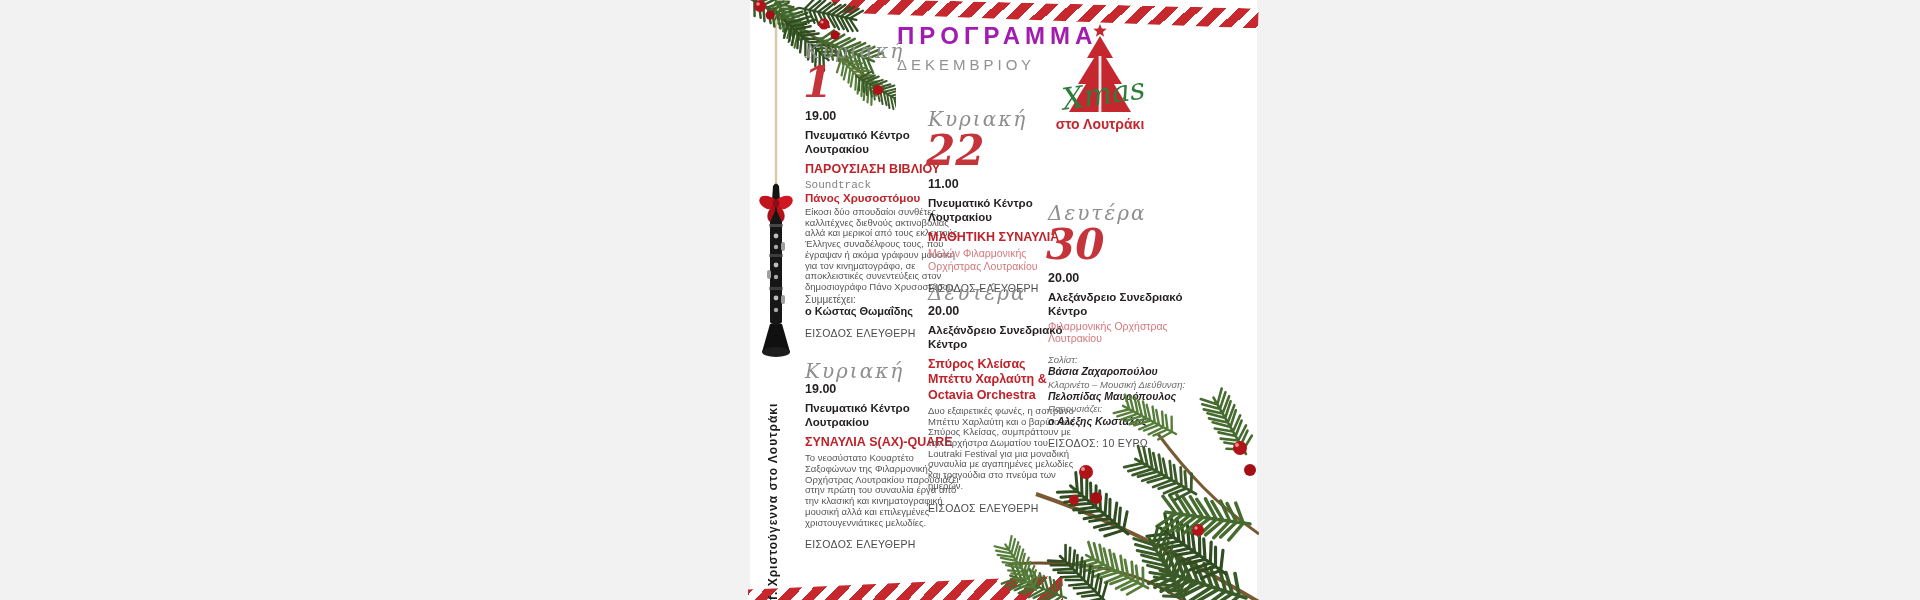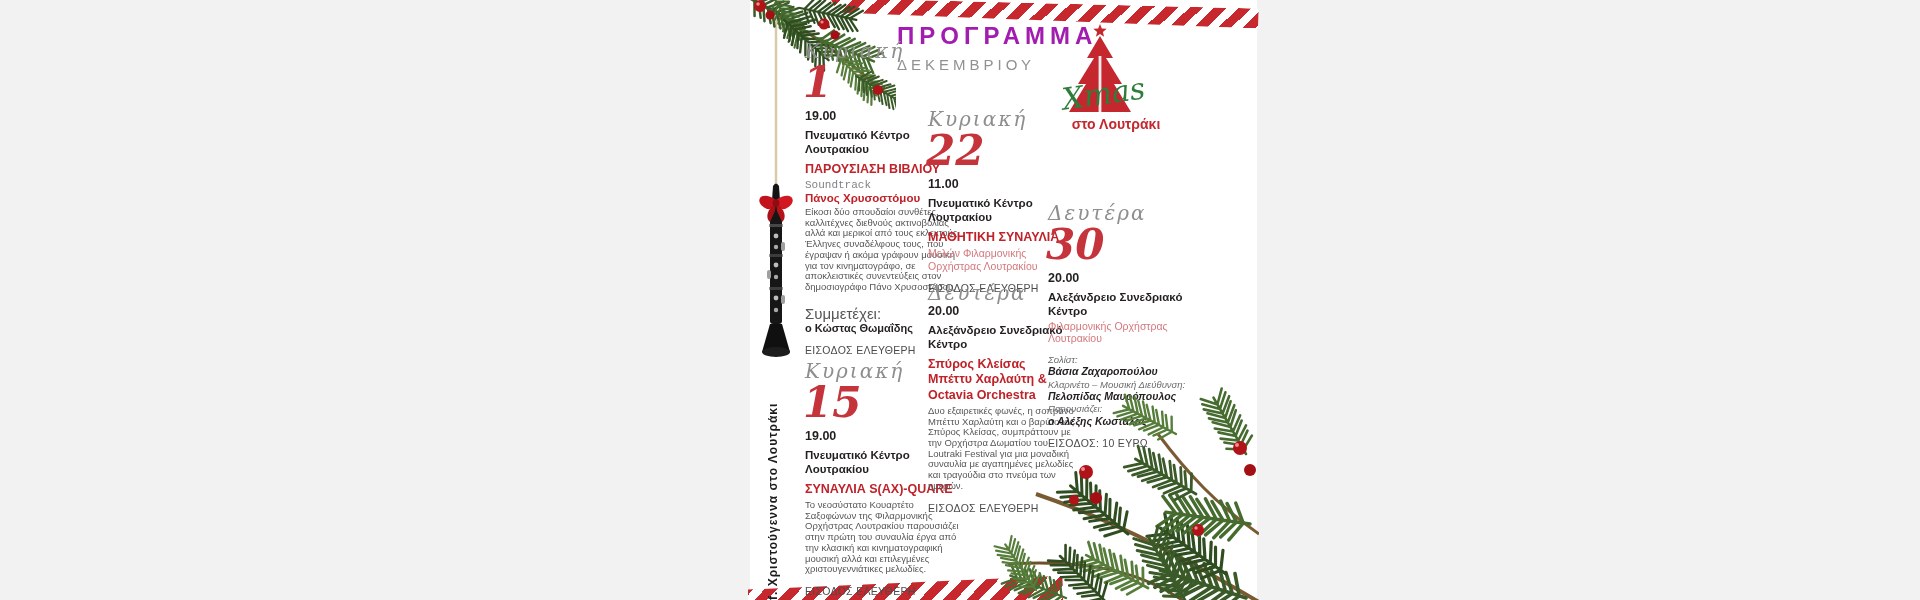--- a/index.html
+++ b/index.html
@@ -24,42 +24,42 @@
       font-size:12px;font-weight:bold;color:#1c1c1c;letter-spacing:1px;}
 
   .header{position:absolute;left:147px;top:22px;z-index:5;}
   .program-title{font-size:24px;font-weight:bold;letter-spacing:5px;color:#a21caf;}
   .program-subtitle{font-size:15px;letter-spacing:4px;color:#919194;margin-top:6px;}
 
   .logo{position:absolute;left:288px;top:24px;width:124px;height:120px;z-index:5;}
   .logo-tree{position:absolute;left:2px;top:0;}
   .logo-script{position:absolute;left:24px;top:52px;font-family:"DejaVu Serif","Liberation Serif",serif;
       font-style:italic;font-size:30px;color:#2e7d3a;transform:rotate(-8deg);}
-  .logo-location{position:absolute;left:16px;top:92px;width:124px;text-align:center;
+  .logo-location{position:absolute;left:0;top:92px;width:124px;text-align:center;
       font-size:14px;font-weight:bold;color:#c4272e;}
 
   .event{position:absolute;z-index:5;}
   .e1{left:55px;top:40px;width:153px;}
   .e2{left:55px;top:360px;width:156px;}
   .e3{left:178px;top:108px;width:148px;}
   .e4{left:178px;top:282px;width:153px;}
   .e5{left:298px;top:202px;width:172px;}
 
   .day{font-family:"DejaVu Serif","Liberation Serif",serif;font-style:italic;
        font-size:20px;color:#8e8e8e;letter-spacing:2px;line-height:1.1;}
   .date{font-family:"DejaVu Serif","Liberation Serif",serif;font-style:italic;font-weight:bold;
        font-size:42px;color:#c5333b;line-height:0.92;margin:2px 0 6px -2px;}
   .time{font-size:12.5px;font-weight:bold;color:#231f20;margin-bottom:5px;}
   .venue{font-size:11.5px;font-weight:bold;color:#231f20;line-height:1.22;}
   .etitle{font-size:12.5px;font-weight:bold;color:#bf2229;line-height:1.22;margin-top:6px;}
   .e4 .etitle{max-width:126px;}
   .tagline{font-size:11px;color:#808285;margin-top:2px;font-family:Liberation Mono, monospace;}
   .author{font-size:11.5px;font-weight:bold;color:#bf2229;margin:1px 0 2px;}
   .desc{font-size:9.5px;color:#565659;line-height:1.13;margin-top:3px;}
-  .participant-label{font-size:15px;color:#565659;margin-top:12px;}
+  .participant-label{font-size:10px;color:#565659;margin-top:1px;}
   .participant{font-size:11px;font-weight:bold;color:#231f20;}
   .subtitle{font-size:10.5px;color:#d4787c;line-height:1.2;margin-top:2px;}
   .admission{font-size:10.5px;color:#4b4b4d;letter-spacing:0.3px;margin-top:10px;}
   .credits{margin-top:9px;font-style:italic;}
   .credit-label{font-size:9.5px;color:#6a6a6d;line-height:1.18;}
   .credit-name{font-size:10.5px;font-weight:bold;color:#231f20;line-height:1.2;margin-bottom:1px;}
 </style>
 </head>
 <body>
 
@@ -143,21 +143,20 @@
       <div class="tagline">Soundtrack</div>
       <div class="author">Πάνος Χρυσοστόμου</div>
       <div class="desc">Είκοσι δύο σπουδαίοι συνθέτες, καλλιτέχνες διεθνούς ακτινοβολίας αλλά και μερικοί από τους εκλεκτούς Έλληνες συναδέλφους τους, που έγραψαν ή ακόμα γράφουν μουσική για τον κινηματογράφο, σε αποκλειστικές συνεντεύξεις στον δημοσιογράφο Πάνο Χρυσοστόμου.</div>
       <div class="participant-label">Συμμετέχει:</div>
       <div class="participant">ο Κώστας Θωμαΐδης</div>
       <div class="admission">ΕΙΣΟΔΟΣ ΕΛΕΥΘΕΡΗ</div>
     </div>
 
     <div class="event e2">
       <div class="day">Κυριακή</div>
-      <div class="date">15</div>
       <div class="time">19.00</div>
       <div class="venue">Πνευματικό Κέντρο Λουτρακίου</div>
       <div class="etitle">ΣΥΝΑΥΛΙΑ S(AX)-QUARE</div>
       <div class="desc">Το νεοσύστατο Κουαρτέτο Σαξοφώνων της Φιλαρμονικής Ορχήστρας Λουτρακίου παρουσιάζει στην πρώτη του συναυλία έργα από την κλασική και κινηματογραφική μουσική αλλά και επιλεγμένες χριστουγεννιάτικες μελωδίες.</div>
       <div class="admission">ΕΙΣΟΔΟΣ ΕΛΕΥΘΕΡΗ</div>
     </div>
 
     <div class="event e3">
       <div class="day">Κυριακή</div>
       <div class="date">22</div>

